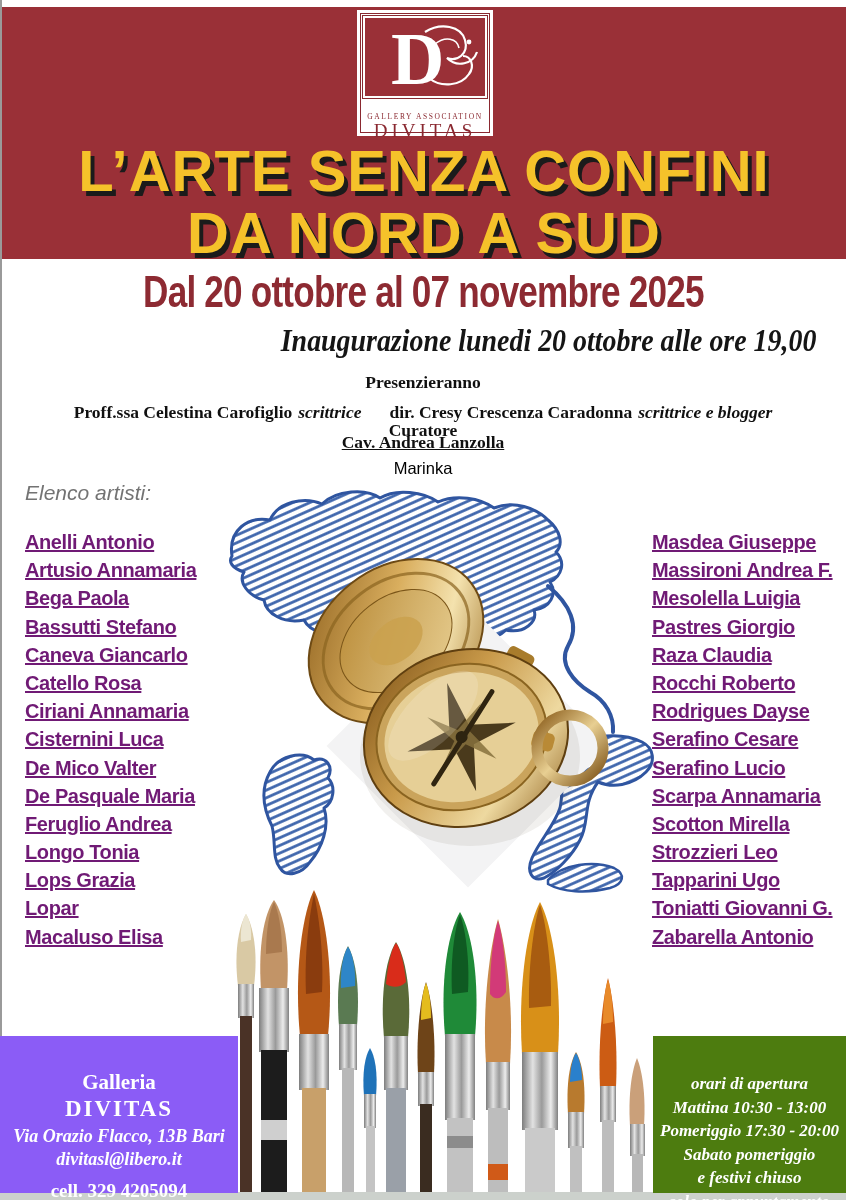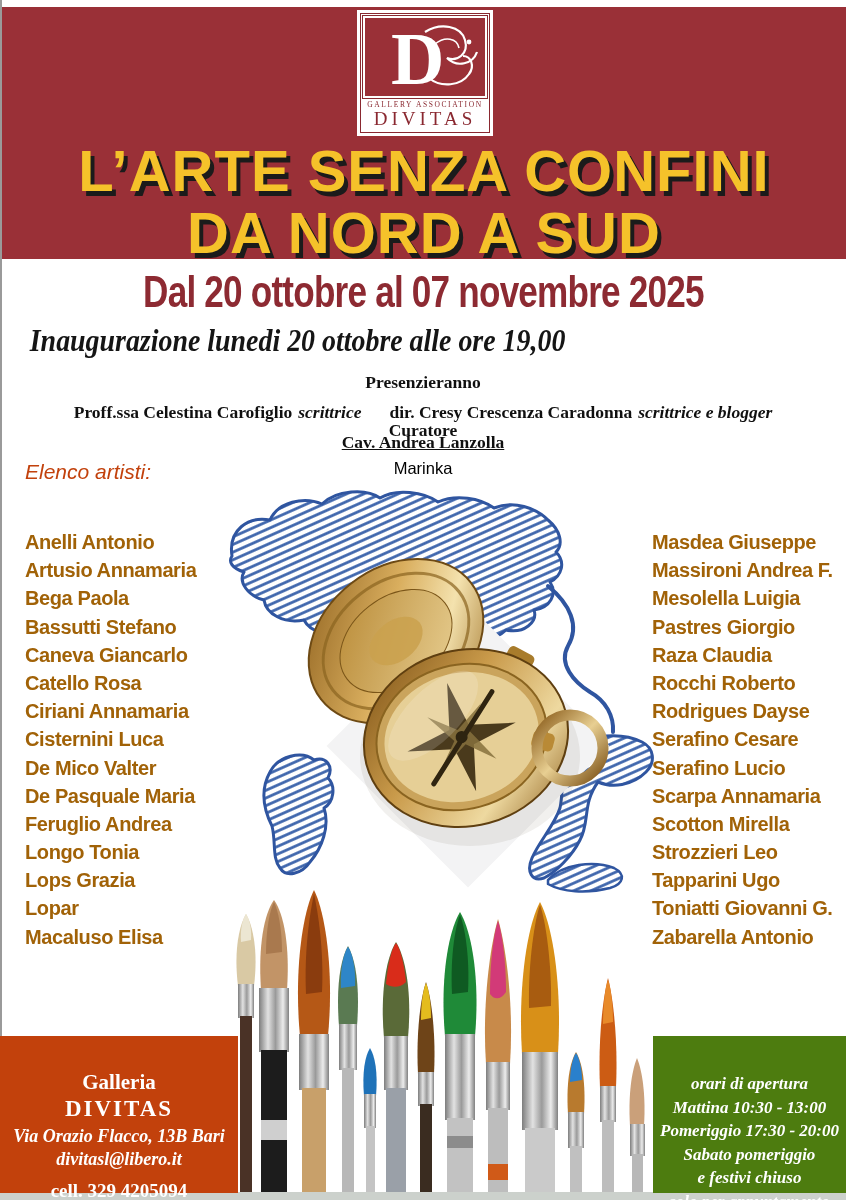--- a/index.html
+++ b/index.html
@@ -9,62 +9,62 @@
   .bottom-strip{position:absolute;left:0;top:1192px;width:846px;height:8px;background:#ccd1cc;}
 
   
   .header-band{position:absolute;left:2px;top:7px;width:844px;height:252px;background:#9a3037;}
   .logo-card{position:absolute;left:355px;top:3px;width:136px;height:126px;background:#ffffff;
              box-sizing:border-box;padding:3px;}
   .logo-inner{width:100%;height:100%;box-sizing:border-box;border:1px solid #8a2830;padding:2px;}
   .logo-square{position:relative;width:100%;height:82px;background:#9a3037;box-sizing:border-box;
                border:2px solid #ffffff;outline:1px solid #8a2830;overflow:hidden;}
   .logo-assoc{font-family:"Liberation Serif",serif;font-size:7.5px;letter-spacing:1.6px;
-              color:#8a2830;text-align:center;margin-top:2px;white-space:nowrap;}
+              color:#8a2830;text-align:center;margin-top:14px;white-space:nowrap;}
   .logo-name{font-family:"Liberation Serif",serif;font-size:19px;letter-spacing:4px;
              color:#8a2830;text-align:center;line-height:20px;}
   .title-line{position:absolute;left:0;width:100%;text-align:center;color:#f5c22a;
               font-weight:bold;font-size:58px;letter-spacing:1px;white-space:nowrap;
               text-shadow:4px 5px 0 #1b1b1b;}
   .title-line1{top:130px;}
   .title-line2{top:192px;}
 
   
   .date-line{position:absolute;left:0;top:266px;width:100%;text-align:center;color:#8d2a32;}
   .date-inner{display:inline-block;font-weight:bold;font-size:45px;letter-spacing:-1px;
               transform:scaleX(0.78);white-space:nowrap;}
-  .inaug-line{position:absolute;left:0;top:323px;width:100%;text-align:left;color:#151515;
+  .inaug-line{position:absolute;left:0;top:323px;width:100%;text-align:right;color:#151515;
               font-family:"Liberation Serif",serif;}
   .inaug-inner{display:inline-block;font-style:italic;font-weight:bold;font-size:31px;
                transform:scaleX(0.9);white-space:nowrap;}
   .serifline{position:absolute;left:0;width:100%;text-align:center;color:#101010;
              font-family:"Liberation Serif",serif;font-weight:bold;font-size:17.5px;white-space:nowrap;}
   .presenz{top:372px;}
   .attendees{position:absolute;left:0;top:402px;width:100%;display:flex;justify-content:center;
              gap:28px;font-family:"Liberation Serif",serif;font-weight:bold;font-size:17.5px;color:#101010;}
   .attendees .role{font-style:italic;margin-left:6px;}
   .curatore{top:420px;}
   .curator-name{top:432px;text-decoration:underline;}
   .marinka{position:absolute;left:0;top:459px;width:100%;text-align:center;
            font-family:"Liberation Sans",sans-serif;font-size:16.5px;color:#000;}
 
   
-  .elenco{position:absolute;left:25px;top:460px;font-style:italic;font-size:21px;color:#c2410c;}
-  .artists-col{position:absolute;top:528px;font-weight:bold;font-size:20px;color:#a16207;
-               letter-spacing:-0.4px;z-index:4;}
+  .elenco{position:absolute;left:25px;top:481px;font-style:italic;font-size:21px;color:#737373;}
+  .artists-col{position:absolute;top:528px;font-weight:bold;font-size:20px;color:#701a75;
+               letter-spacing:-0.4px;z-index:4;text-decoration:underline;}
   .artists-left{left:25px;}
   .artists-right{left:652px;}
   .artist{height:28.2px;line-height:28.2px;white-space:nowrap;}
 
   
   .map-svg{position:absolute;left:218px;top:486px;width:442px;height:410px;z-index:1;}
   .brush-svg{position:absolute;left:228px;top:884px;width:425px;height:308px;z-index:3;}
 
   
-  .footer-left{position:absolute;left:0;top:1036px;width:238px;height:157px;background:#c2410c;
+  .footer-left{position:absolute;left:0;top:1036px;width:238px;height:157px;background:#8b5cf6;
                color:#ffffff;text-align:center;font-family:"Liberation Serif",serif;
                padding-top:34px;box-sizing:border-box;z-index:2;}
   .fl1{font-size:21px;font-weight:bold;}
   .fl2{font-size:23px;font-weight:bold;letter-spacing:2px;margin-top:1px;}
   .fl3{font-size:18px;font-weight:bold;font-style:italic;margin-top:4px;}
   .fl4{font-size:18px;font-weight:bold;font-style:italic;margin-top:2px;}
   .fl5{font-size:19px;font-weight:bold;margin-top:10px;}
   .footer-right{position:absolute;left:653px;top:1036px;width:193px;height:157px;background:#4d7c0f;
                 color:#ffffff;text-align:center;font-family:"Liberation Serif",serif;
                 padding-top:36px;box-sizing:border-box;z-index:2;}

